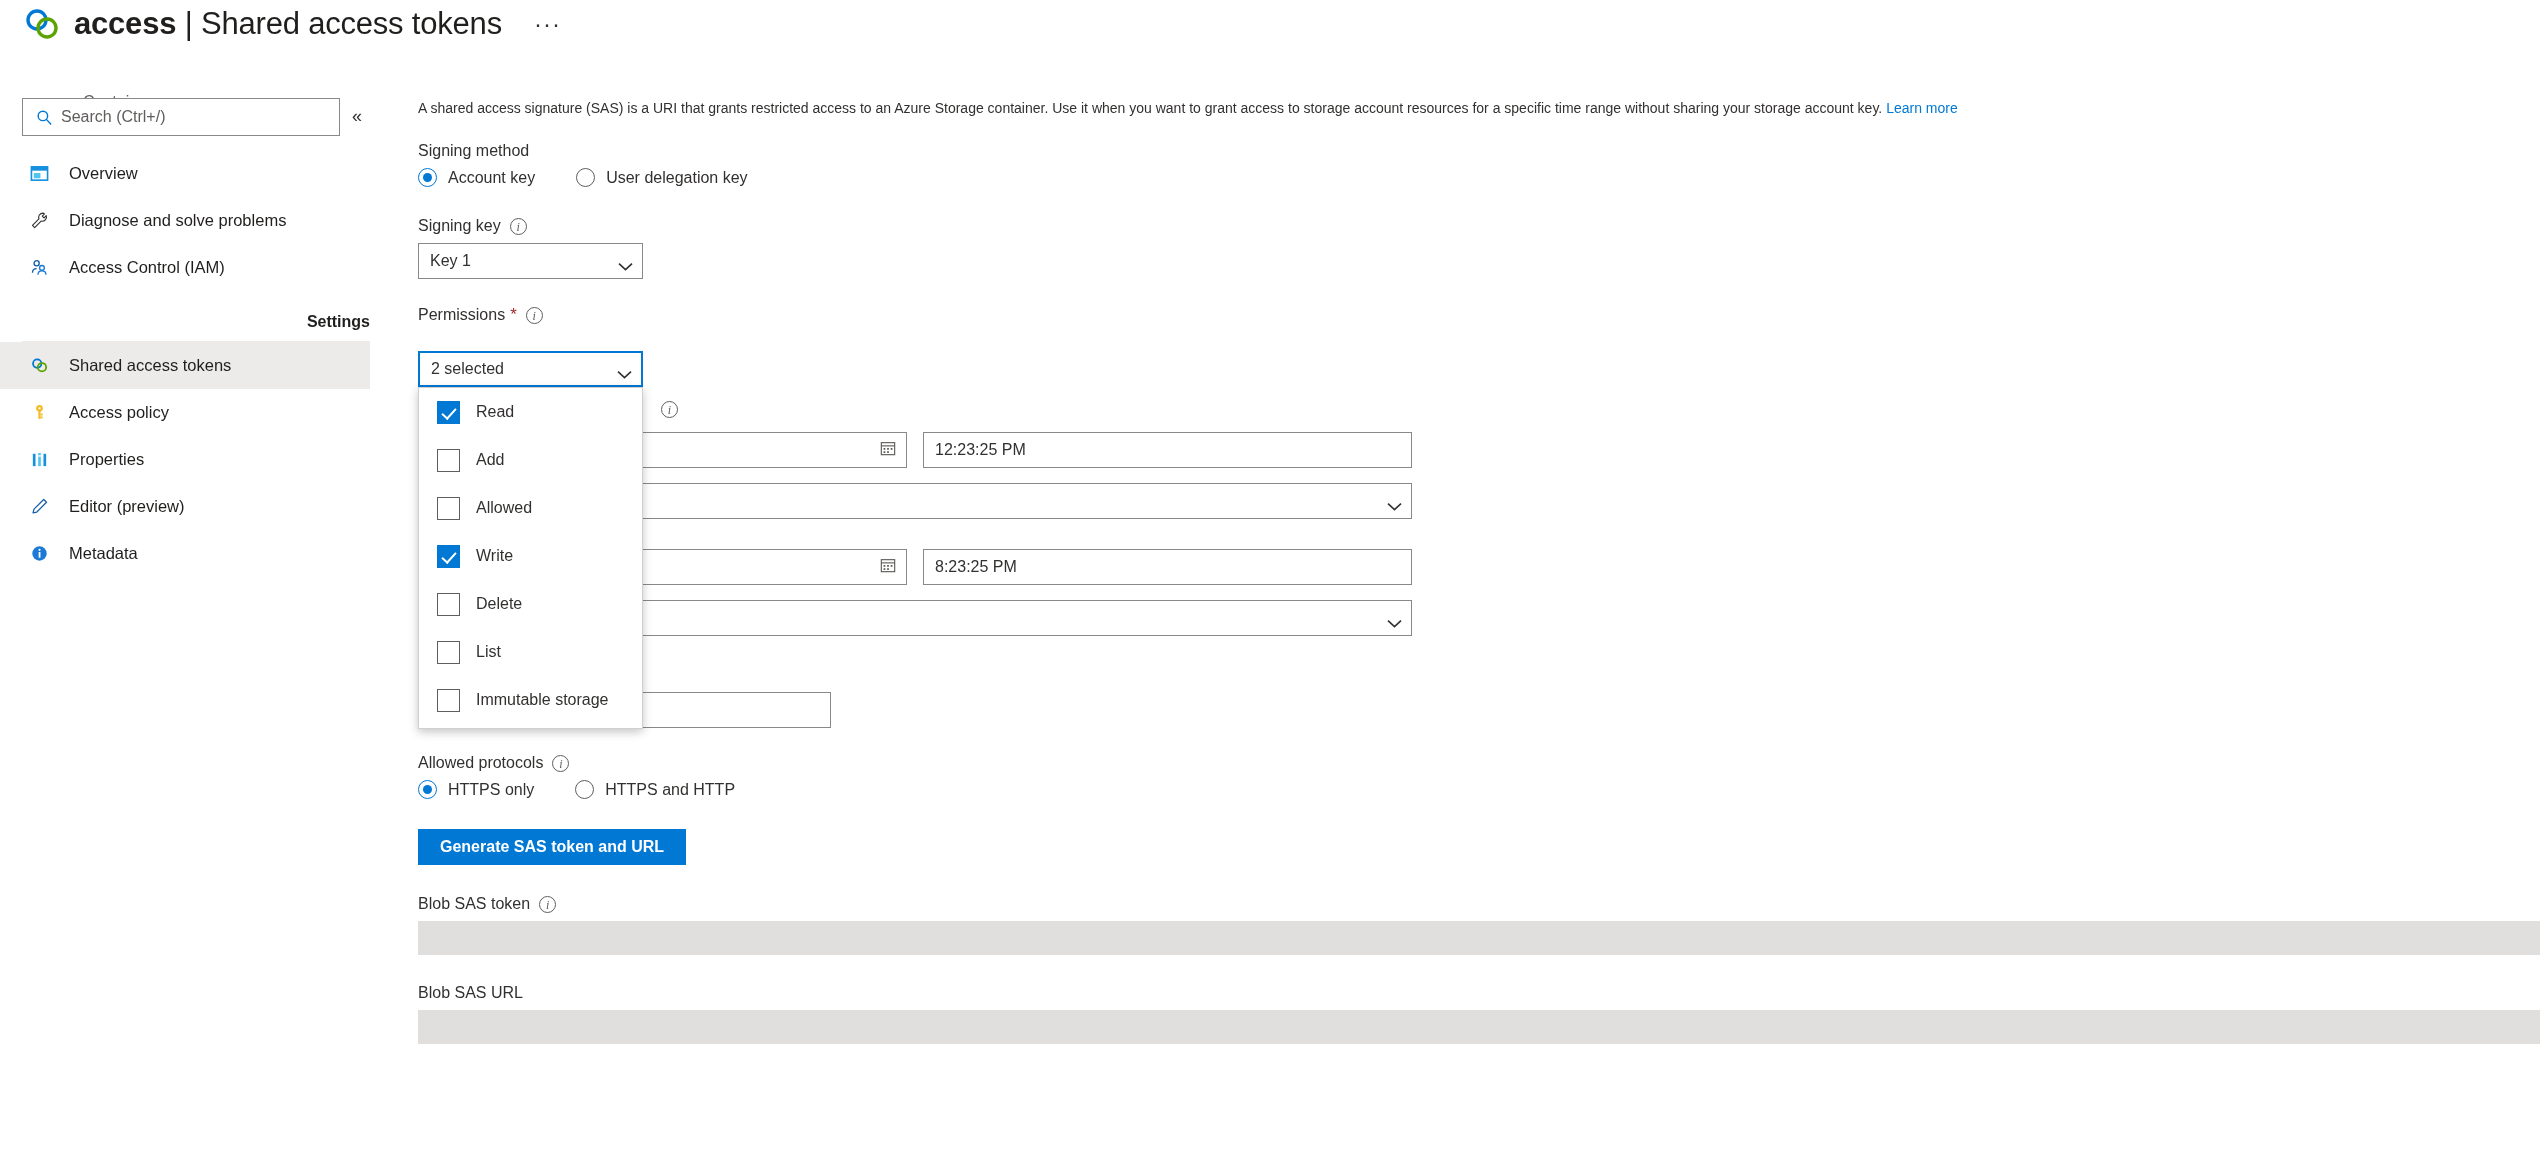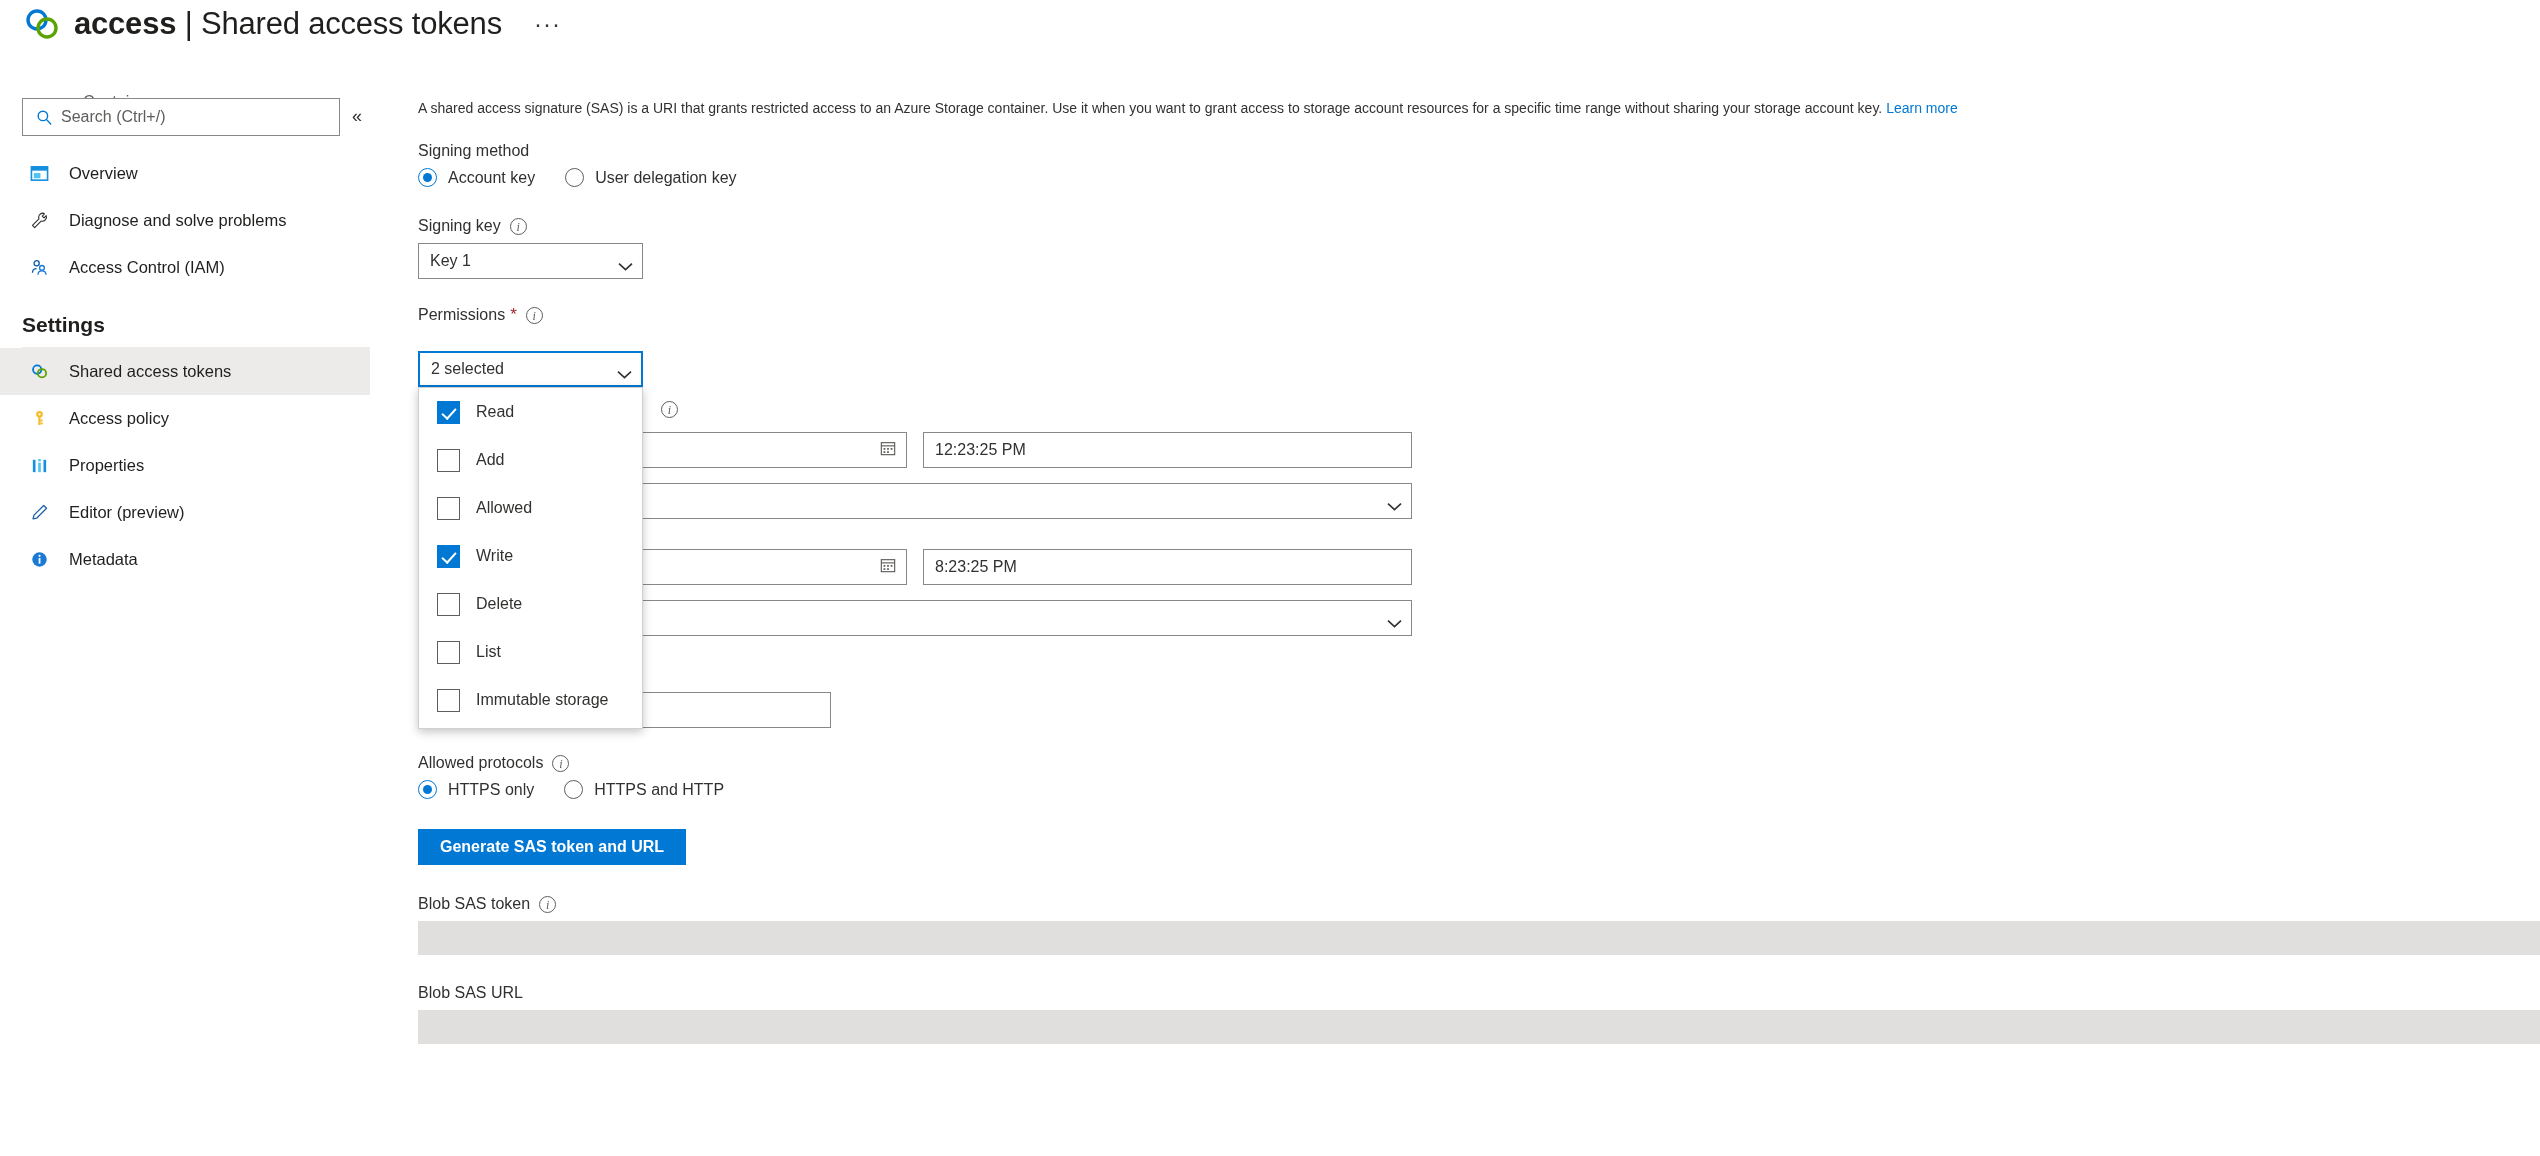--- a/index.html
+++ b/index.html
@@ -134,24 +134,25 @@
     height: 24px;
     margin-right: 16px;
     flex: none;
     display: flex;
     align-items: center;
     justify-content: center;
   }
   .nav-label { white-space: nowrap; }
 
   .nav-group-title {
-    font-size: 21px;
+    font-size: 16px;
     font-weight: 700;
     color: #201f1e;
     padding: 22px 0 10px 22px;
+    text-align: right;
   }
   .nav-sep {
     height: 1px;
     background: #edebe9;
     margin: 0 0 0 22px;
   }
 
   
   .main {
     position: absolute;
@@ -190,20 +191,21 @@
     margin-left: 9px;
     flex: none;
     cursor: pointer;
     box-sizing: border-box;
   }
 
   .radio-row {
     display: flex;
     align-items: flex-end;
     margin-bottom: 30px;
+    gap: 11px;
   }
   .radio-opt {
     display: flex;
     align-items: center;
     margin-right: 30px;
     cursor: pointer;
     font-size: 16px;
     color: #323130;
   }
   .radio {

